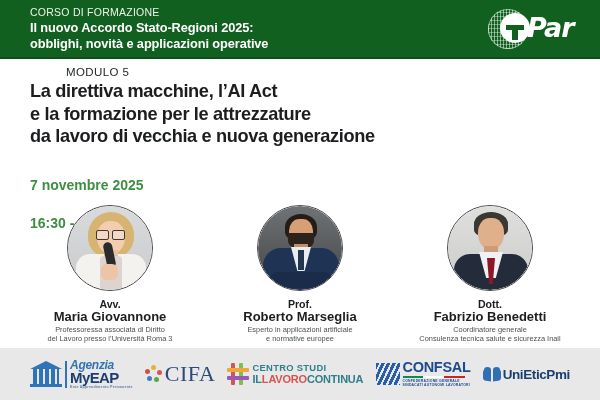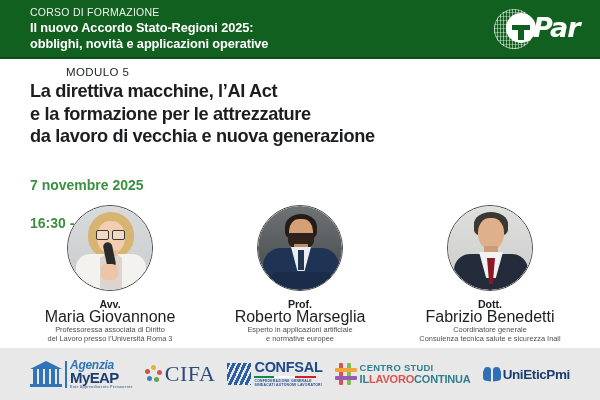--- a/index.html
+++ b/index.html
@@ -22,21 +22,21 @@
   .hdr-kicker{
     font-size:10.5px;font-weight:400;letter-spacing:.25px;line-height:13px;
     color:#eef3ec;
   }
   .hdr-title{
     font-size:12.8px;font-weight:700;line-height:15.5px;letter-spacing:-.1px;
     margin-top:1px;white-space:pre-line;
   }
 
   
-  .epar-logo{position:absolute;right:12px;top:8px;width:96px;height:42px;}
+  .epar-logo{position:absolute;right:18px;top:8px;width:96px;height:42px;}
   .epar-globe{
     position:absolute;left:2px;top:1px;width:40px;height:40px;border-radius:50%;
     background:
       repeating-linear-gradient(90deg, rgba(255,255,255,.50) 0 1px, rgba(255,255,255,0) 1px 3px),
       repeating-linear-gradient(0deg, rgba(255,255,255,.36) 0 1px, rgba(255,255,255,0) 1px 4px);
   }
   .epar-globe:after{
     content:"";position:absolute;inset:0;border-radius:50%;
     border:1px solid rgba(255,255,255,.55);
   }
@@ -117,21 +117,21 @@
   
   .p3 .ph-inner{background:linear-gradient(180deg,#dfe0de 0%,#d3d4d2 60%,#c9cac8 100%);}
   .p3 .hair{position:absolute;left:26px;top:6px;width:34px;height:24px;border-radius:50% 50% 25% 25%;background:#3b3732;}
   .p3 .face{position:absolute;left:30px;top:12px;width:26px;height:32px;border-radius:46% 46% 52% 52%;background:#e0b08a;}
   .p3 .neck{position:absolute;left:36px;top:40px;width:14px;height:10px;background:#cc9b77;}
   .p3 .body{position:absolute;left:6px;top:48px;width:74px;height:42px;border-radius:16px 16px 0 0;background:#242c3b;}
   .p3 .shirt{position:absolute;left:31px;top:46px;width:24px;height:26px;background:#f0f1f3;clip-path:polygon(50% 0,100% 0,70% 100%,30% 100%,0 0);}
   .p3 .tie{position:absolute;left:39px;top:52px;width:8px;height:26px;background:#8e1726;clip-path:polygon(0 0,100% 0,72% 100%,28% 100%);}
 
   .sp-pre{font-size:10.6px;font-weight:700;color:#1b1d1f;line-height:12px;margin-top:7px;}
-  .sp-name{font-size:16px;font-weight:400;color:#1b1d1f;line-height:13px;}
+  .sp-name{font-size:13px;font-weight:700;color:#1b1d1f;line-height:13px;}
   .sp-role{font-size:7.4px;font-weight:400;color:#4a4f52;line-height:9px;margin-top:2px;white-space:pre-line;}
 
   
   .footer{
     position:absolute;left:0;top:348px;width:600px;height:52px;
     background:#e8e8e8;
   }
   .footer-inner{
     position:absolute;inset:0;display:flex;align-items:center;
     justify-content:space-around;padding:0 24px;box-sizing:border-box;
@@ -297,45 +297,45 @@
         <div class="dots">
           <i style="left:6px;top:0;background:#e2b33c"></i>
           <i style="left:12px;top:5px;background:#d9534f"></i>
           <i style="left:9px;top:12px;background:#5aa84f"></i>
           <i style="left:2px;top:11px;background:#3f7fc1"></i>
           <i style="left:0;top:4px;background:#c9553f"></i>
         </div>
         <div class="txt">CIFA</div>
       </div>
 
+      <div class="logo centro">
+        <div class="hashmark">
+          <i style="left:4px;top:0;width:4px;height:22px;background:#d9534f"></i>
+          <i style="left:12px;top:0;width:4px;height:22px;background:#7fbf4d"></i>
+          <i style="left:0;top:5px;width:22px;height:4px;background:#f0a63c"></i>
+          <i style="left:0;top:13px;width:22px;height:4px;background:#9b59b6"></i>
+        </div>
+        <div class="txt">
+          <div class="c1">CENTRO STUDI</div>
+          <div class="c2">
+            <span class="a">IL</span><span class="b">LAVORO</span><span class="a">CONTINUA</span>
+          </div>
+        </div>
+      </div>
+
       <div class="logo confsal">
         <div class="slashes"></div>
         <div class="txt">
           <div class="c1">CONFSAL</div>
           <div class="flag"></div>
           <div class="c2">CONFEDERAZIONE GENERALE
 SINDACATI AUTONOMI LAVORATORI</div>
         </div>
       </div>
 
-      <div class="logo centro">
-        <div class="hashmark">
-          <i style="left:4px;top:0;width:4px;height:22px;background:#d9534f"></i>
-          <i style="left:12px;top:0;width:4px;height:22px;background:#7fbf4d"></i>
-          <i style="left:0;top:5px;width:22px;height:4px;background:#f0a63c"></i>
-          <i style="left:0;top:13px;width:22px;height:4px;background:#9b59b6"></i>
-        </div>
-        <div class="txt">
-          <div class="c1">CENTRO STUDI</div>
-          <div class="c2">
-            <span class="a">IL</span><span class="b">LAVORO</span><span class="a">CONTINUA</span>
-          </div>
-        </div>
-      </div>
-
       <div class="logo unietic">
         <div class="book">
           <span class="lf l"></span>
             <span class="lf r"></span>
           <span class="pg l"></span>
             <span class="pg r"></span>
         </div>
         <div class="txt">UniEticPmi</div>
       </div>
 

